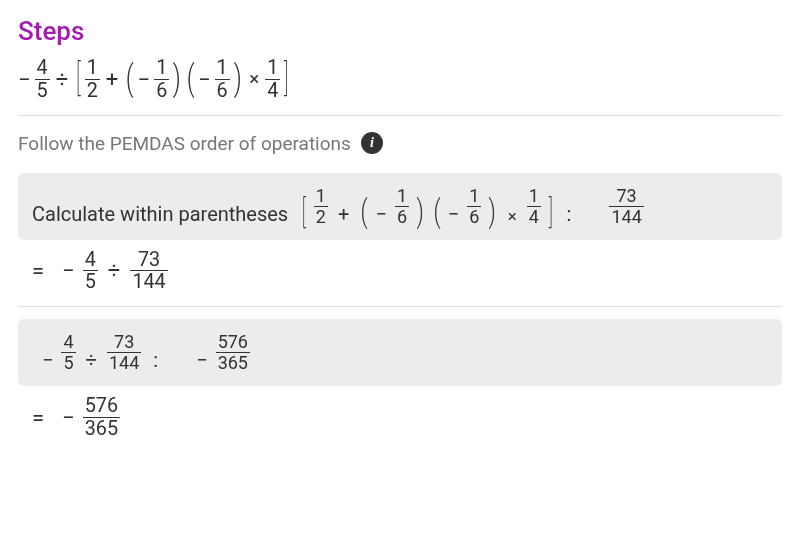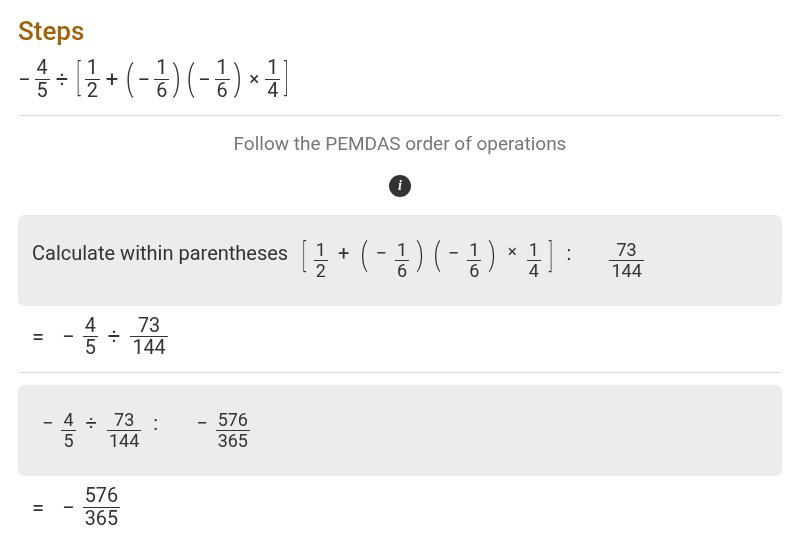--- a/index.html
+++ b/index.html
@@ -5,21 +5,21 @@
   * { margin: 0; padding: 0; box-sizing: border-box; }
   body {
     font-family: -apple-system, BlinkMacSystemFont, "Segoe UI", Roboto, Arial, sans-serif;
     width: 800px;
     height: 551px;
     background: #fff;
     color: #333;
     padding: 16px 18px;
   }
   .steps-title {
-    color: #a16207;
+    color: #a21caf;
     font-size: 26px;
     font-weight: 500;
     margin-bottom: 12px;
   }
   .expr-row {
     font-size: 22px;
     margin: 6px 0 14px 0;
     display: flex;
     align-items: center;
     gap: 2px;
@@ -28,44 +28,43 @@
     border: none;
     border-top: 1px solid #ddd;
     margin: 12px 0;
   }
   .pemdas-line {
     color: #777;
     font-size: 19px;
     margin: 16px 0 18px 0;
     display: flex;
     align-items: center;
-    gap: 20px;
-    flex-direction: column;
+    gap: 10px;
   }
   .info-icon {
     display: inline-flex;
     width: 22px; height: 22px;
     border-radius: 50%;
     background: #333;
     color: #fff;
     font-family: Georgia, serif;
     font-style: italic;
     font-weight: bold;
     font-size: 14px;
     align-items: center;
     justify-content: center;
     cursor: pointer;
   }
   .step-box {
     background: #edecec;
     border-radius: 6px;
-    padding: 26px 14px;
+    padding: 14px 14px;
     font-size: 20px;
     display: flex;
-    align-items: flex-start;
+    align-items: flex-end;
     flex-wrap: wrap;
     gap: 6px;
     margin-bottom: 10px;
   }
   .step-label { margin-right: 6px; }
   .result-row {
     font-size: 22px;
     display: flex;
     align-items: center;
     gap: 6px;

